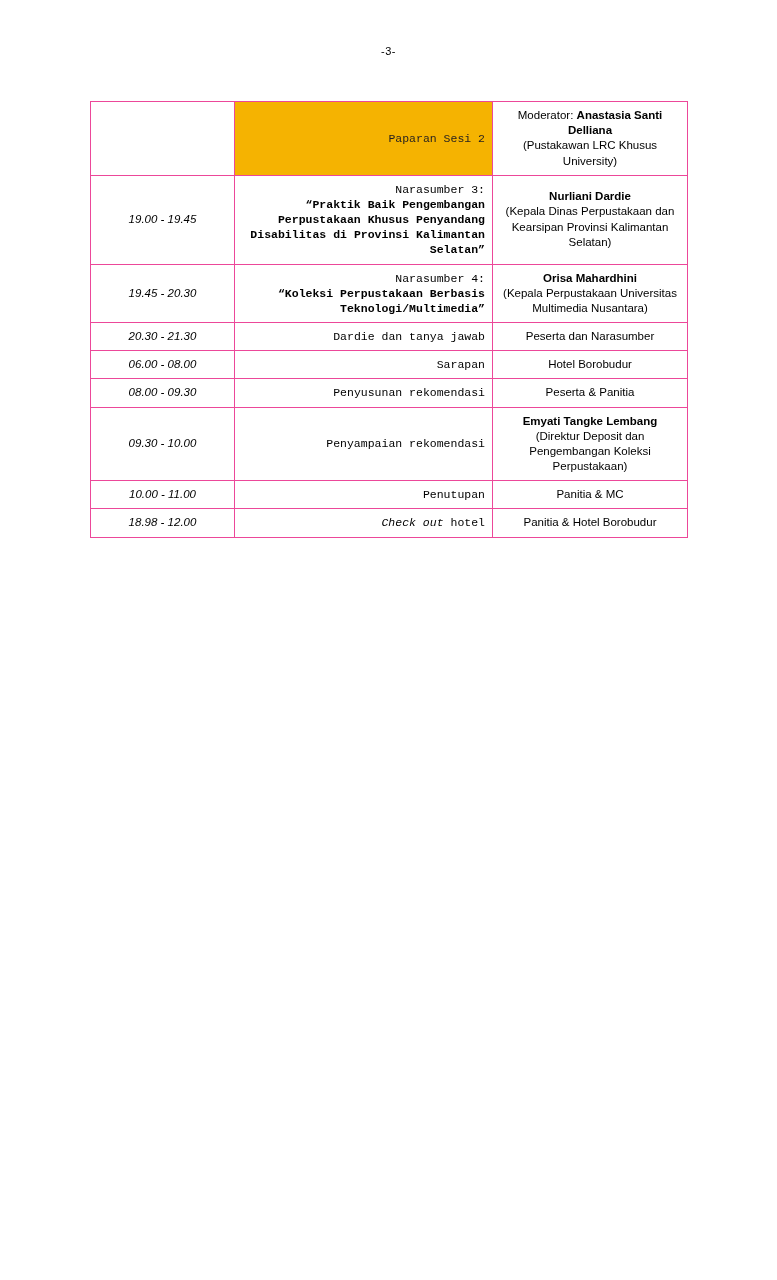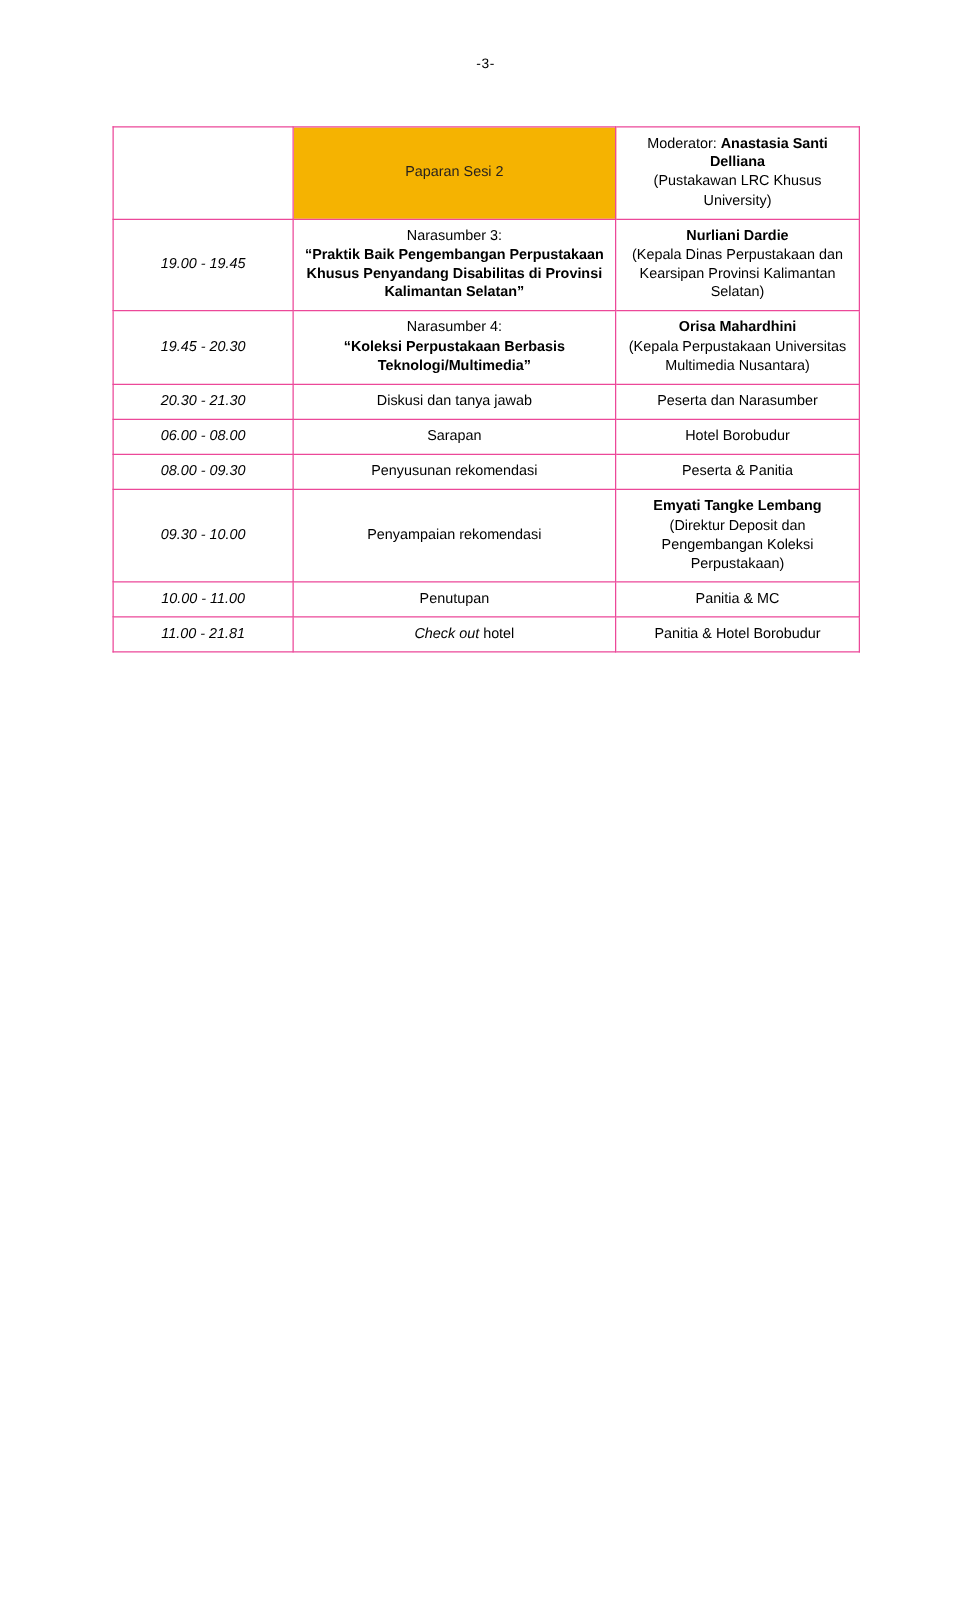--- a/index.html
+++ b/index.html
@@ -46,21 +46,22 @@
   }
   col.c-time { width: 144px; }
   col.c-desc { width: 258px; }
   col.c-who  { width: 195px; }
 
   td.time {
     text-align: center;
     font-style: italic;
   }
   td.desc {
-    text-align: center;
+    text-align: right;
+    font-family: Liberation Mono, monospace;
   }
   td.who {
     text-align: center;
   }
   .row-highlight td.desc {
     background: #f5b301;
     color: #231f20;
     font-weight: normal;
   }
   .row-highlight td.time {
@@ -112,21 +113,21 @@
               <span class="cell-block"><span class="bold">“Koleksi Perpustakaan Berbasis Teknologi/Multimedia”</span></span>
             </td>
             <td class="who">
               <span class="cell-block"><span class="bold">Orisa Mahardhini</span></span>
               <span class="cell-block"><span>(Kepala Perpustakaan Universitas Multimedia Nusantara)</span></span>
             </td>
           </tr>
           <tr>
             <td class="time">20.30 - 21.30</td>
             <td class="desc">
-              <span class="cell-block"><span>Diskusi dan tanya jawab</span></span>
+              <span class="cell-block"><span>Dardie dan tanya jawab</span></span>
             </td>
             <td class="who">
               <span class="cell-block"><span>Peserta dan Narasumber</span></span>
             </td>
           </tr>
           <tr>
             <td class="time">06.00 - 08.00</td>
             <td class="desc">
               <span class="cell-block"><span>Sarapan</span></span>
             </td>
@@ -156,21 +157,21 @@
           <tr>
             <td class="time">10.00 - 11.00</td>
             <td class="desc">
               <span class="cell-block"><span>Penutupan</span></span>
             </td>
             <td class="who">
               <span class="cell-block"><span>Panitia &amp; MC</span></span>
             </td>
           </tr>
           <tr>
-            <td class="time">11.00 - 21.81</td>
+            <td class="time">18.98 - 12.00</td>
             <td class="desc">
               <span class="cell-block"><span class="italic">Check out</span><span> hotel</span></span>
             </td>
             <td class="who">
               <span class="cell-block"><span>Panitia &amp; Hotel Borobudur</span></span>
             </td>
           </tr>
         </tbody>
     </table>
   </div>

